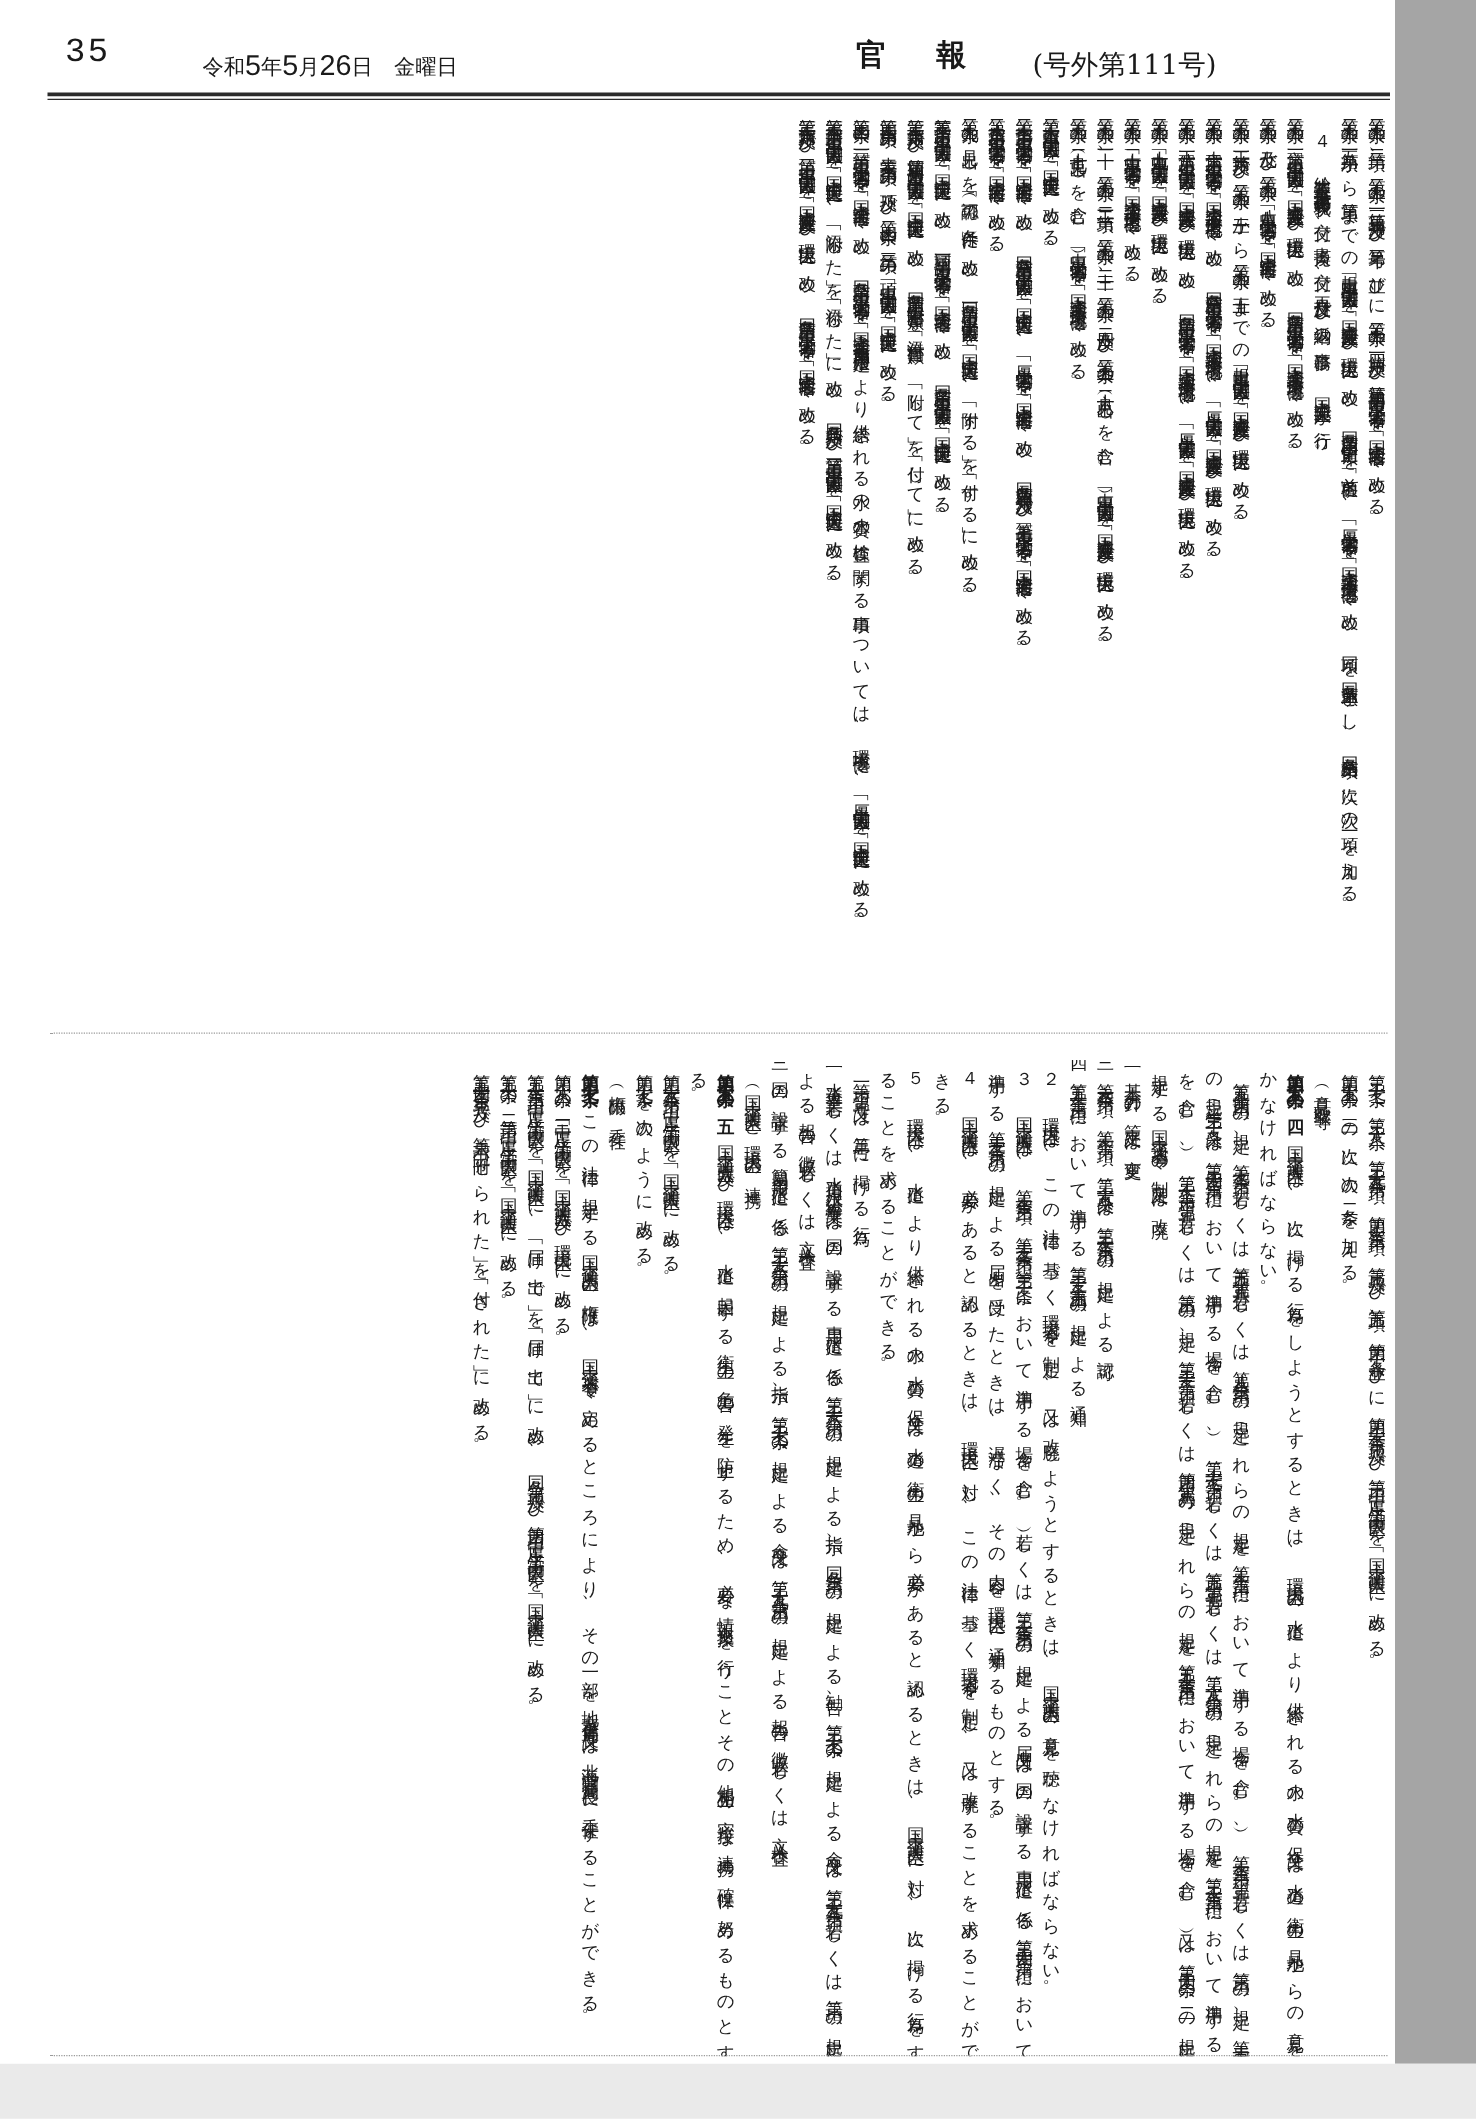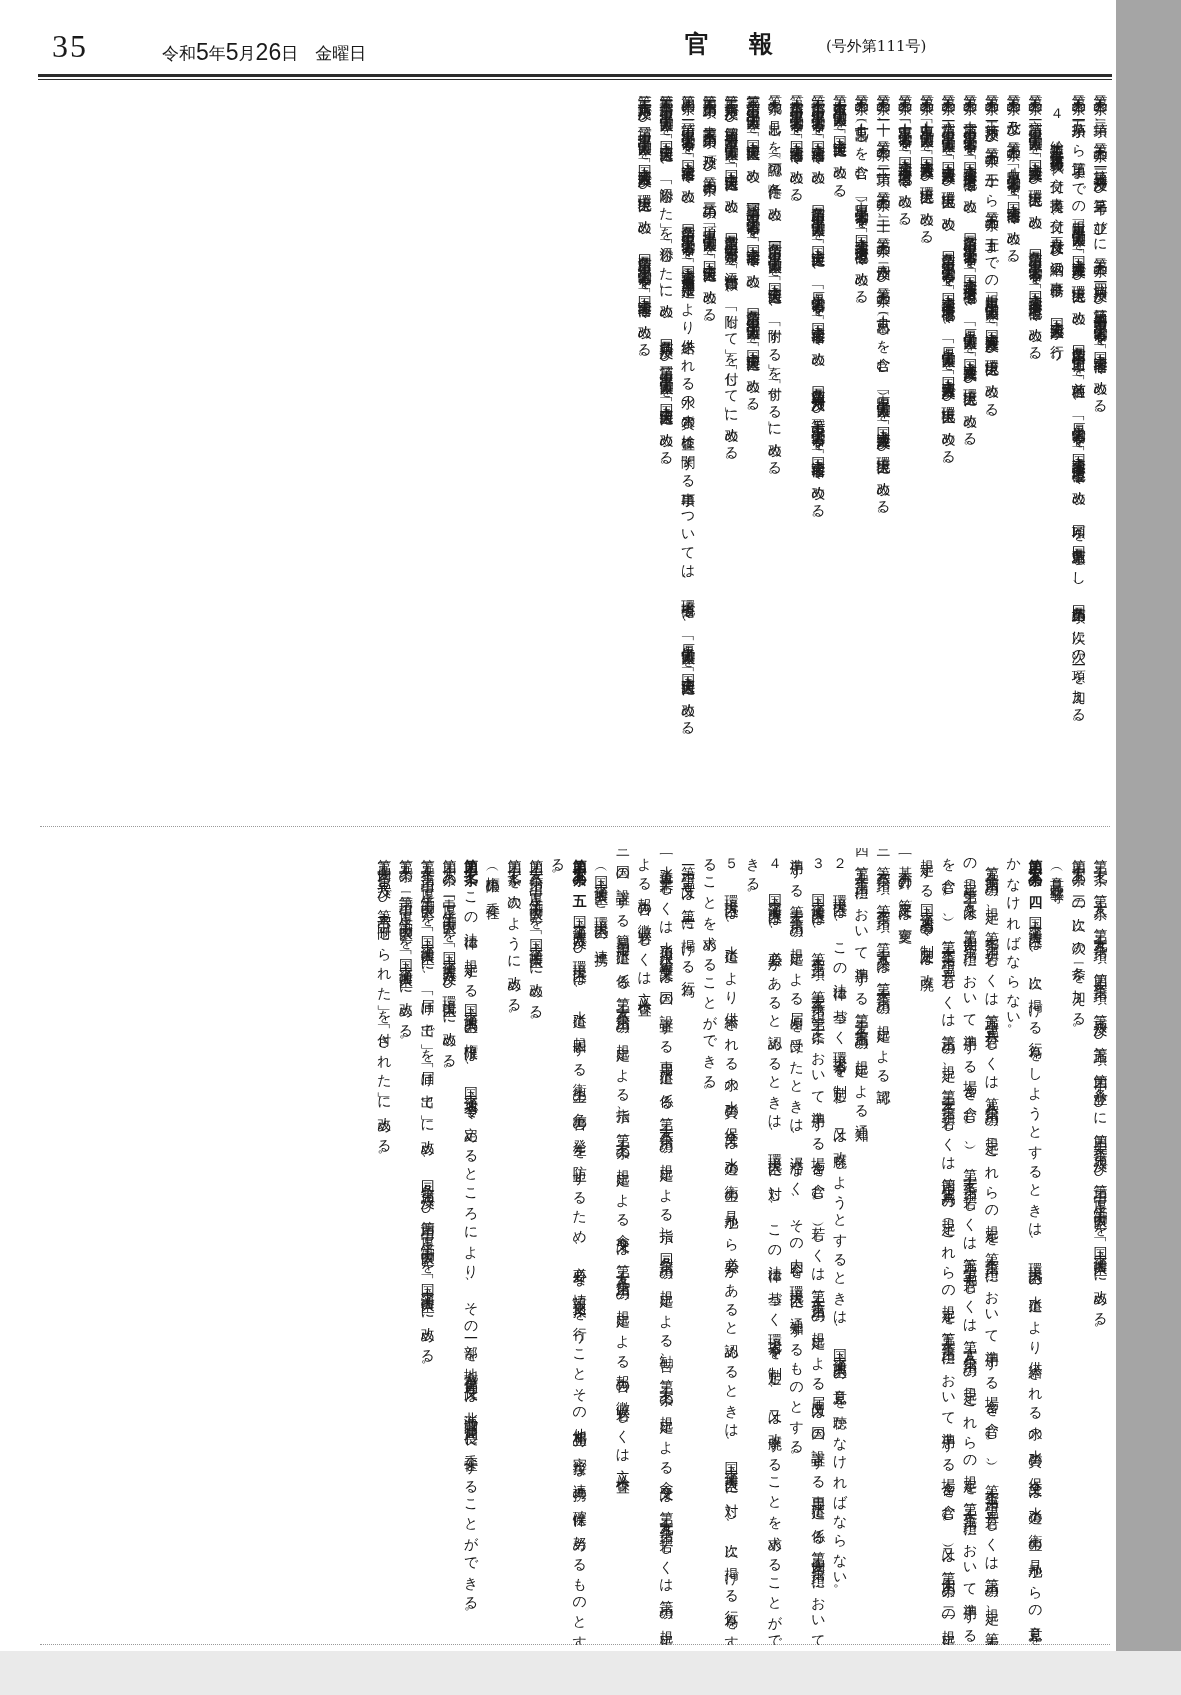--- a/index.html
+++ b/index.html
@@ -6,25 +6,25 @@
   body{
     width:1181px;height:1695px;position:relative;overflow:hidden;
     background:#ffffff;
     font-family:"DejaVu Serif",serif;
     color:#1a1a1a;
   }
   .edge-right{position:absolute;left:1116px;top:0;width:65px;height:1651px;background:#a5a5a5;}
   .edge-bottom{position:absolute;left:0;top:1651px;width:1181px;height:44px;background:#eaeaea;}
 
   .header{position:absolute;top:24px;left:40px;width:1076px;height:48px;}
-  .page-number{position:absolute;left:12px;top:4px;font-family:Liberation Serif, serif;font-size:32px;letter-spacing:2px;}
+  .page-number{position:absolute;left:12px;top:4px;font-family:Liberation Mono, monospace;font-size:27px;letter-spacing:2px;}
   .date-line{position:absolute;left:122px;top:14px;font-size:17px;white-space:nowrap;}
   .date-line .num{font-family:"Liberation Sans",sans-serif;font-size:23px;position:relative;top:1px;}
   .gazette-title{position:absolute;left:645px;top:4px;font-size:24px;font-weight:bold;letter-spacing:40px;white-space:nowrap;}
-  .issue-label{position:absolute;left:786px;top:13px;font-size:15px;white-space:nowrap;}
+  .issue-label{position:absolute;left:786px;top:13px;font-size:22px;white-space:nowrap;}
   .header-rule{position:absolute;top:74px;left:38px;width:1074px;height:2px;border-top:3px solid #2b2b2b;border-bottom:1px solid #2b2b2b;}
 
   .dotted-rule{position:absolute;left:40px;width:1070px;height:0;border-top:1px dotted #9a9a9a;}
   #rule-mid{top:826px;}
   #rule-bottom{top:1644px;}
 
   .vblock{
     position:absolute;right:70px;
     writing-mode:vertical-rl;
     text-align:justify;

